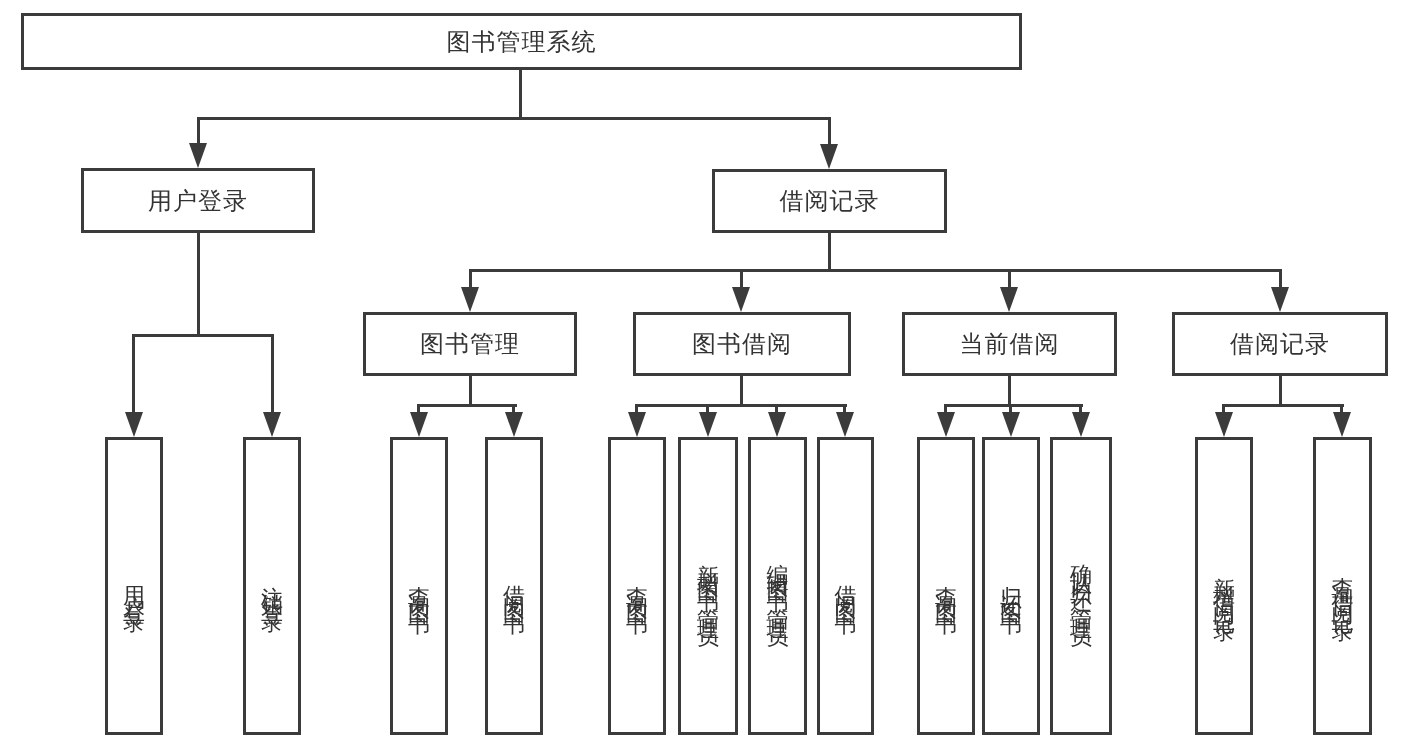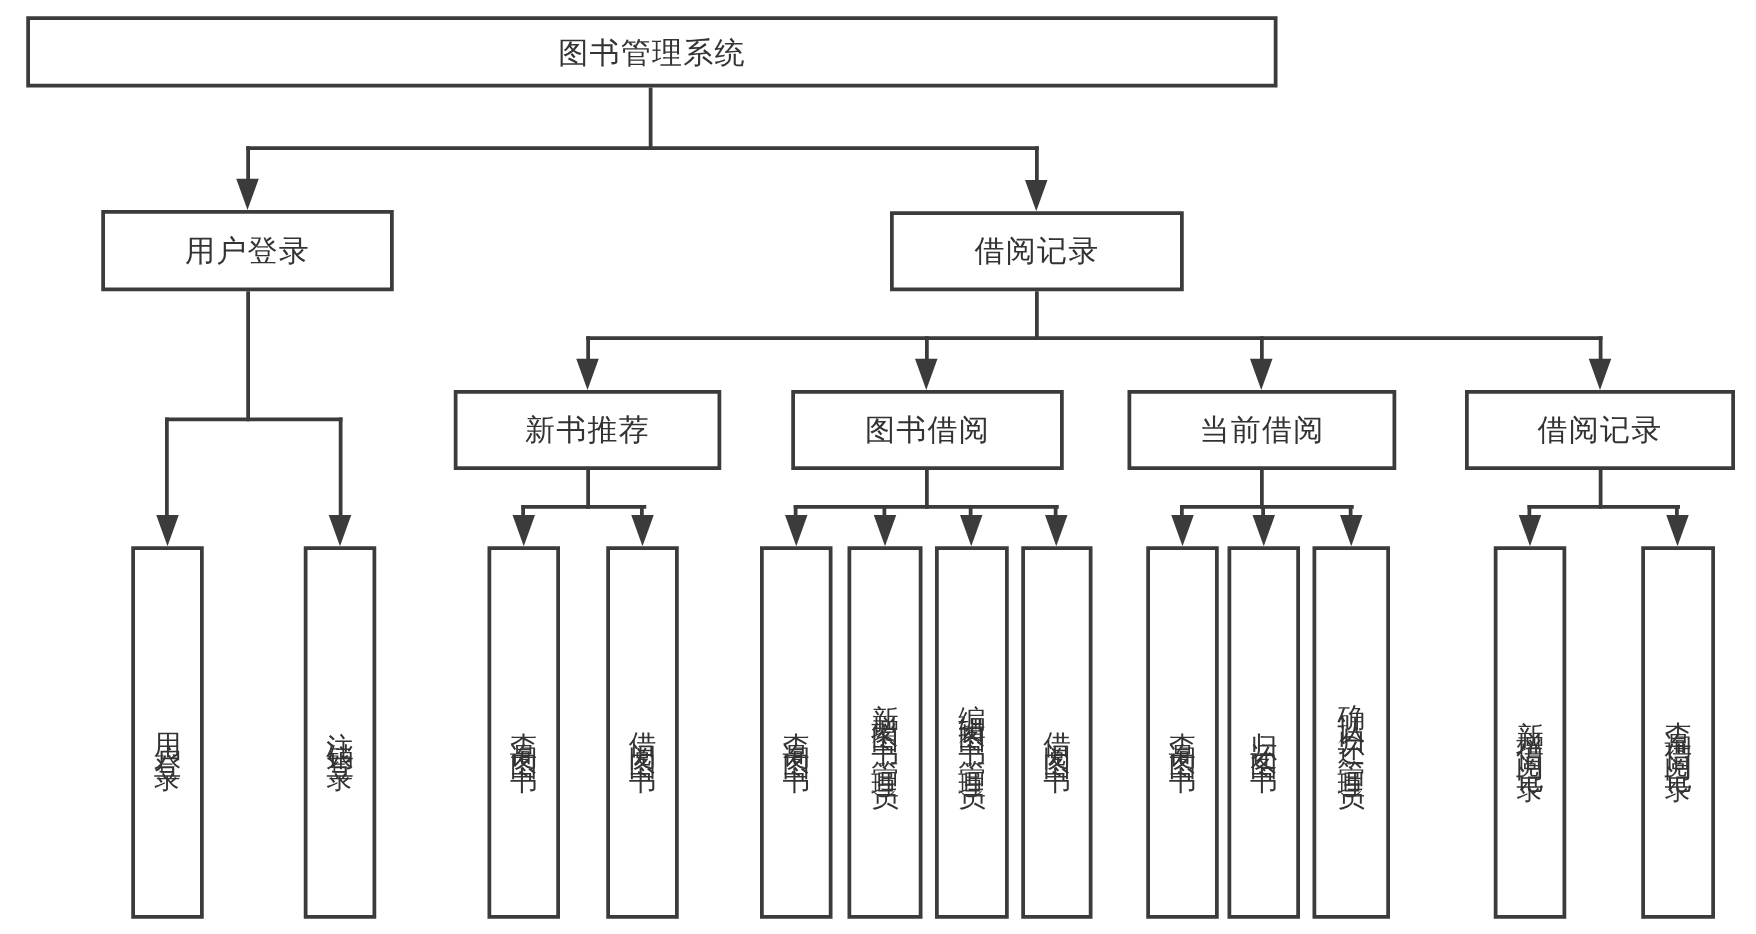--- a/index.html
+++ b/index.html
@@ -50,21 +50,21 @@
 <body>
 
 <div class="canvas">
 
   <div class="box h" style="left:21px; top:13px; width:1001px; height:57px;">图书管理系统</div>
 
   <div class="box h" style="left:81px; top:168px; width:234px; height:65px;">用户登录</div>
 
   <div class="box h" style="left:712px; top:169px; width:235px; height:64px;">借阅记录</div>
 
-  <div class="box h" style="left:363px; top:312px; width:214px; height:64px;">新书推荐</div>
+  <div class="box h" style="left:363px; top:312px; width:214px; height:64px;">图书管理</div>
 
   <div class="box h" style="left:633px; top:312px; width:218px; height:64px;">图书借阅</div>
 
   <div class="box h" style="left:902px; top:312px; width:215px; height:64px;">当前借阅</div>
 
   <div class="box h" style="left:1172px; top:312px; width:216px; height:64px;">借阅记录</div>
 
   <div class="box v" style="left:105px; top:437px; width:58px; height:298px;">
     <span class="vt">用户登录</span>
   </div>

